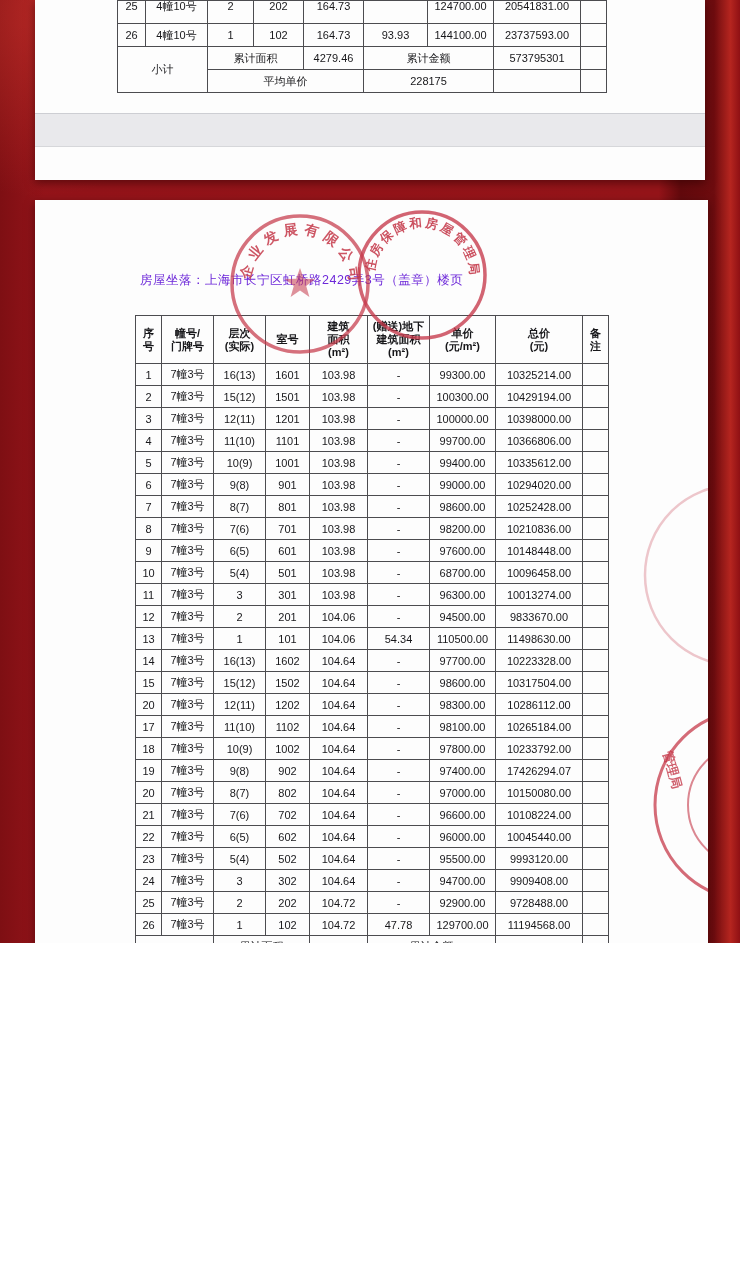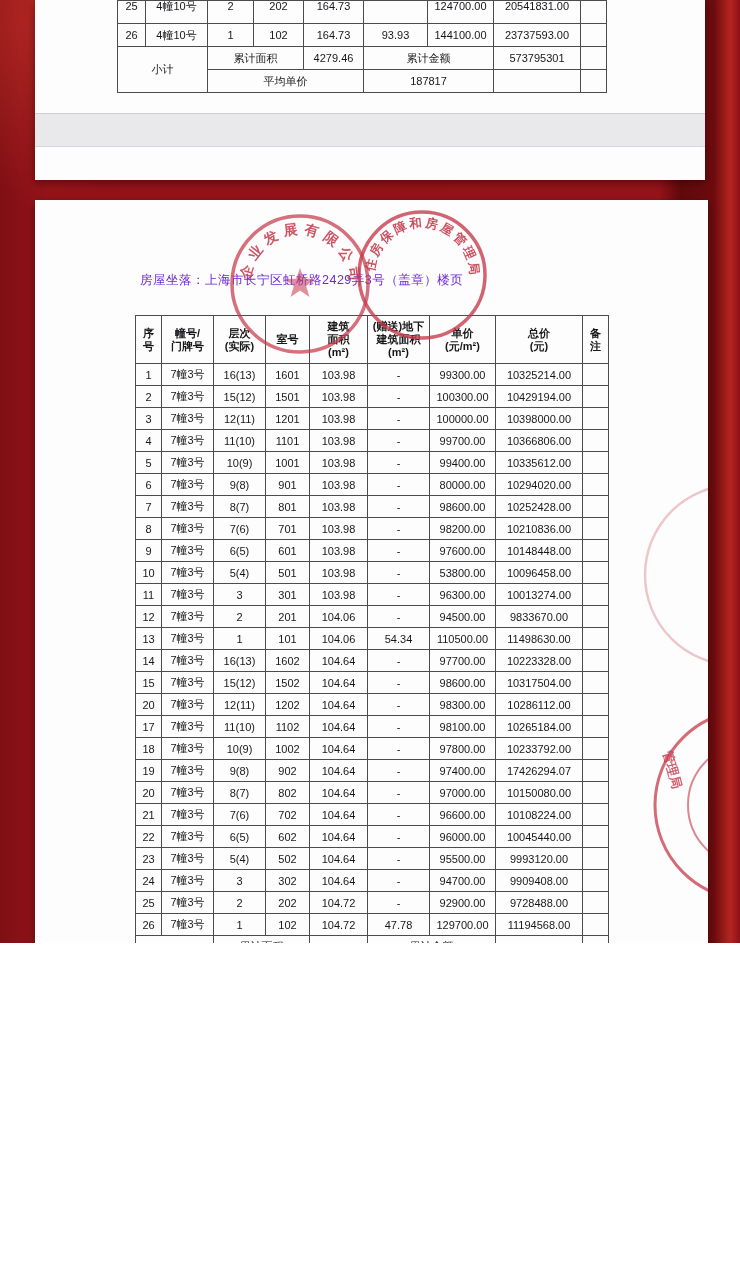--- a/index.html
+++ b/index.html
@@ -161,21 +161,21 @@
         <tr>
           <td colspan="2" rowspan="2">小计</td>
           <td colspan="2">累计面积</td>
           <td>4279.46</td>
           <td colspan="2">累计金额</td>
           <td>573795301</td>
           <td></td>
         </tr>
         <tr>
           <td colspan="3">平均单价</td>
-          <td colspan="2">187817</td>
+          <td colspan="2">228175</td>
           <td></td>
           <td></td>
         </tr>
       </tbody>
     </table>
     <div class="fold-band"></div>
   </div>
 
   <div class="page" id="page2">
 
@@ -375,21 +375,21 @@
             <td>
               <div class="cw">901</div>
             </td>
             <td>
               <div class="cw">103.98</div>
             </td>
             <td>
               <div class="cw">-</div>
             </td>
             <td>
-              <div class="cw">80000.00</div>
+              <div class="cw">99000.00</div>
             </td>
             <td>
               <div class="cw">10294020.00</div>
             </td>
             <td>
               <div class="cw"></div>
             </td>
           </tr>
           <tr>
             <td>
@@ -491,21 +491,21 @@
             <td>
               <div class="cw">501</div>
             </td>
             <td>
               <div class="cw">103.98</div>
             </td>
             <td>
               <div class="cw">-</div>
             </td>
             <td>
-              <div class="cw">53800.00</div>
+              <div class="cw">68700.00</div>
             </td>
             <td>
               <div class="cw">10096458.00</div>
             </td>
             <td>
               <div class="cw"></div>
             </td>
           </tr>
           <tr>
             <td>

